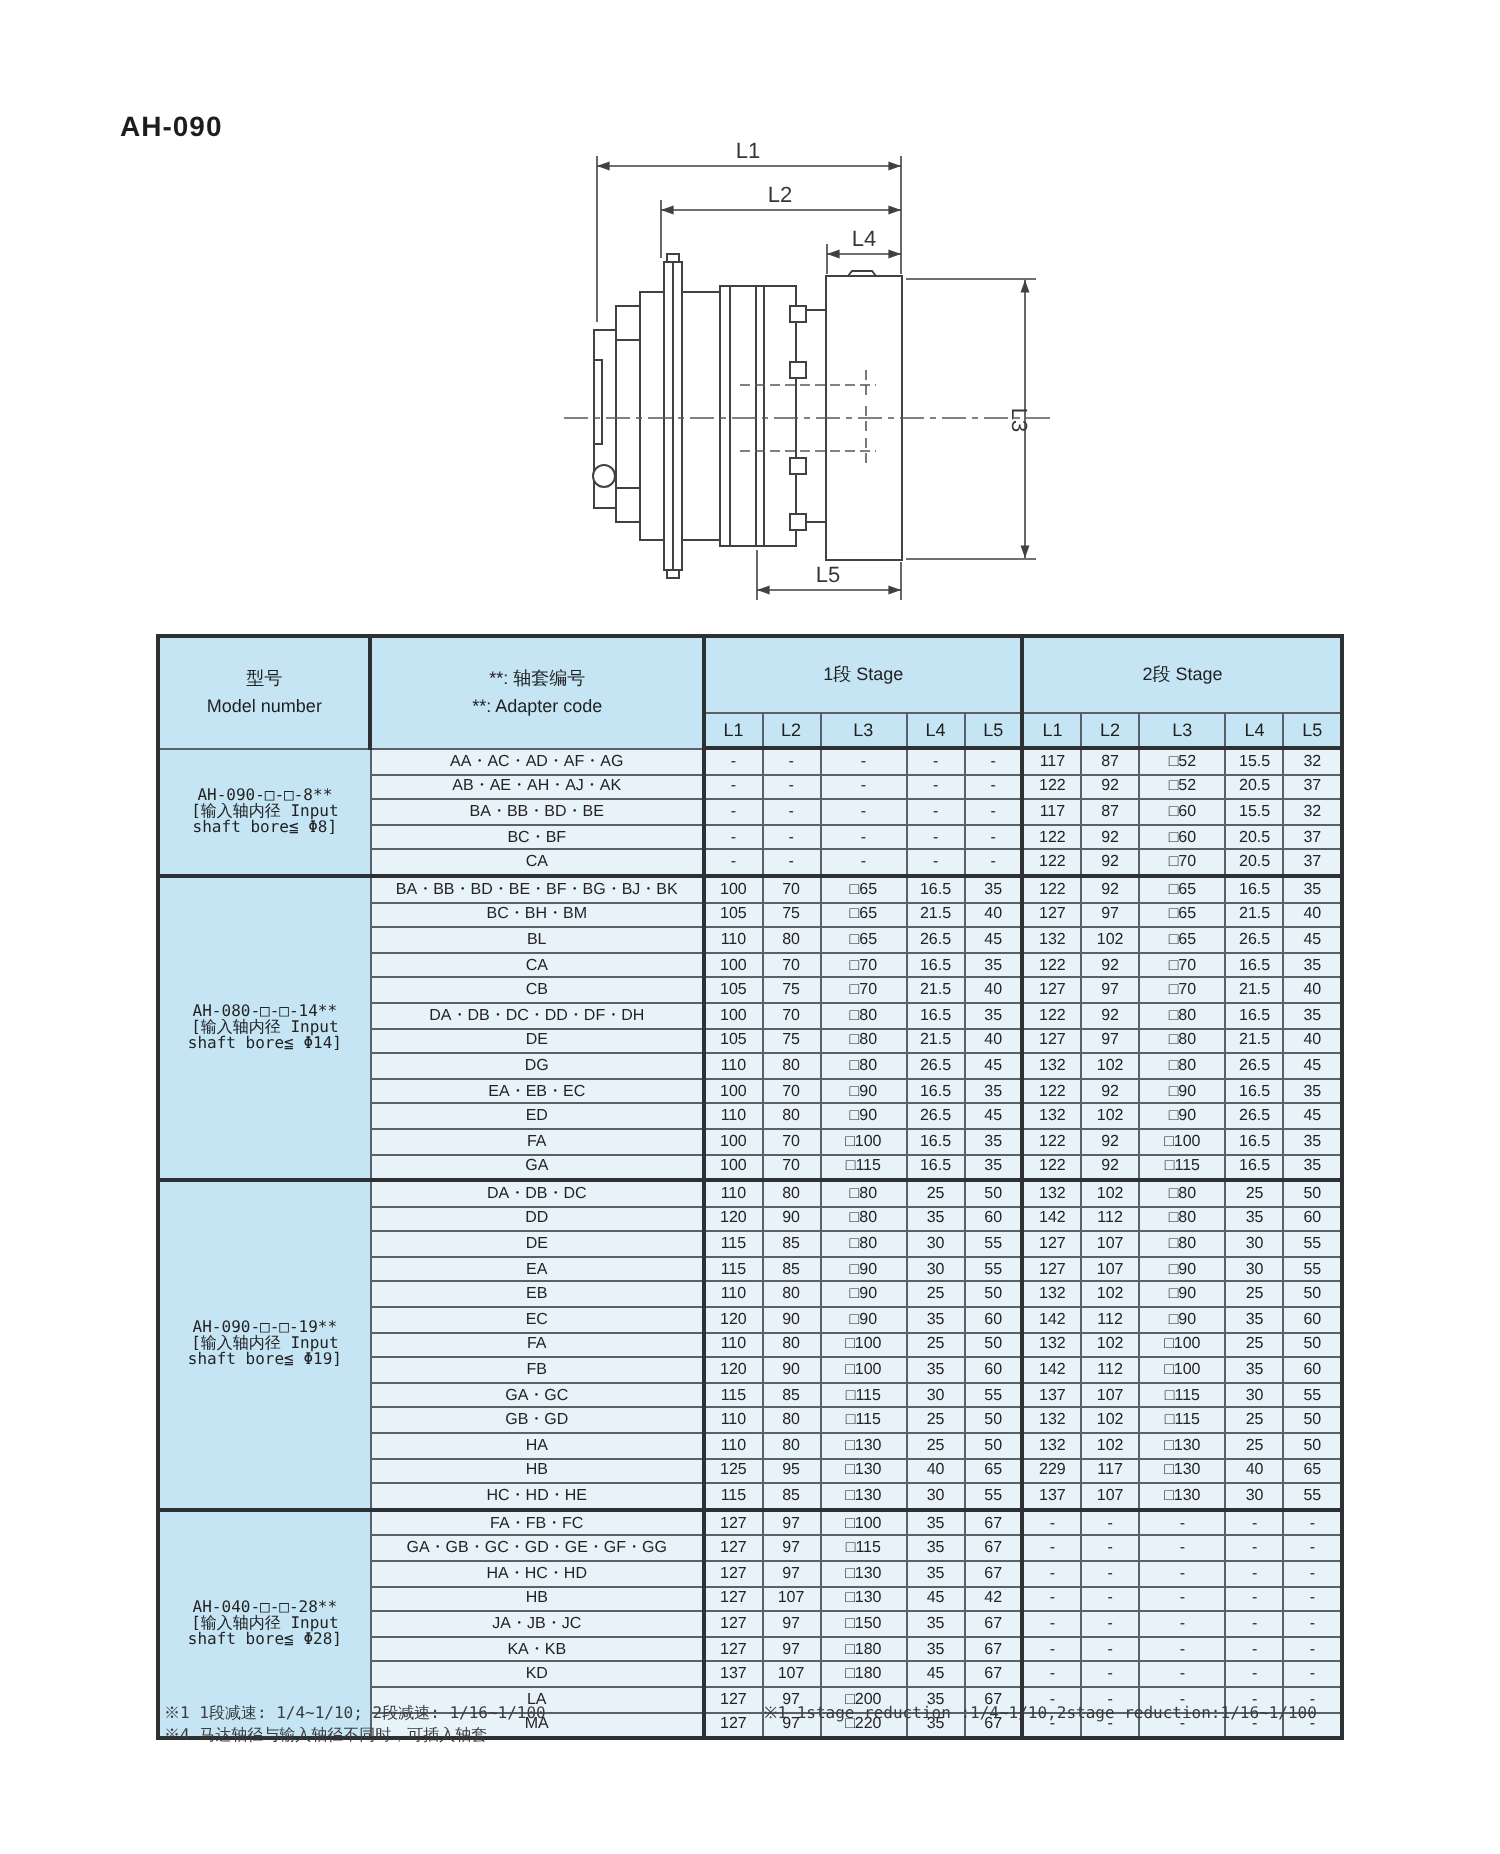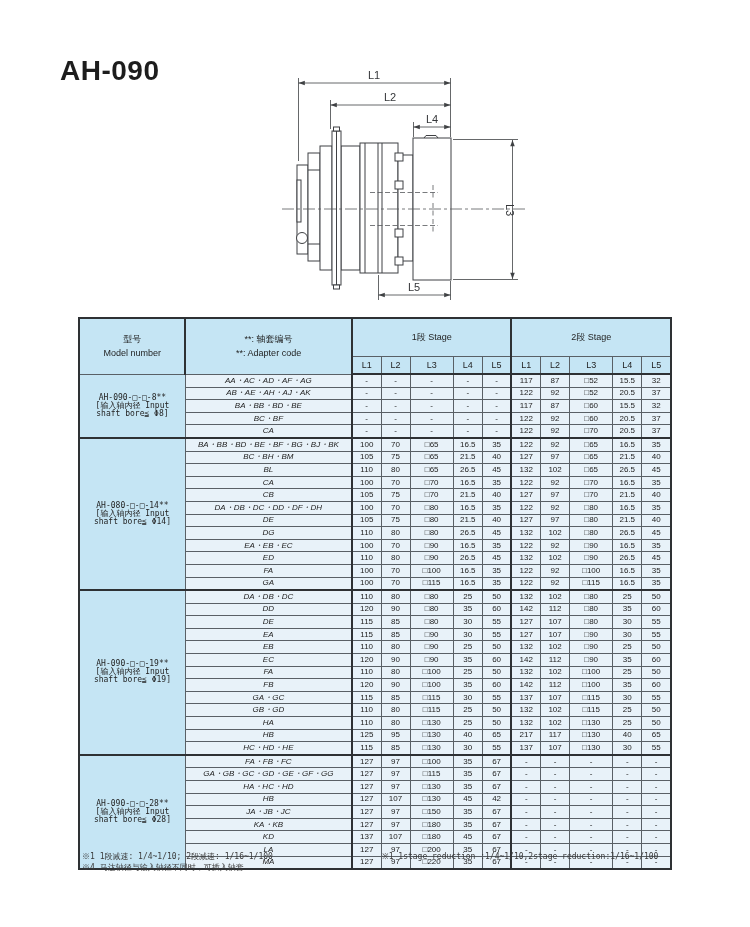--- a/index.html
+++ b/index.html
@@ -4,21 +4,21 @@
 <style>
   html, body { margin: 0; padding: 0; }
   body {
     width: 750px; height: 927px; position: relative;
     background: #ffffff; overflow: hidden;
     font-family: "Liberation Sans", sans-serif;
     color: #222;
   }
   .page-title {
     position: absolute; left: 60px; top: 55px;
-    font-size: 28px; font-weight: bold; letter-spacing: 0.5px; color: #1d1d1d;
+    font-size: 14px; font-weight: bold; letter-spacing: 0.5px; color: #1d1d1d;
   }
   .drawing { position: absolute; left: 270px; top: 58px; }
 
   .spec-table {
     position: absolute; left: 78px; top: 317px;
     width: 594px; border-collapse: collapse; table-layout: fixed;
     border: 2px solid #2e3134;
   }
   .spec-table th, .spec-table td {
     border: 1px solid #596066; text-align: center; vertical-align: middle;
@@ -30,21 +30,21 @@
   .spec-table thead tr.toprow th { height: 37px; }
   .spec-table thead tr.subrow th { height: 16px; border-bottom: 2px solid #2e3134; }
   .spec-table tbody td {
     background: #e8f2f9; font-size: 8px; height: 11.6px; line-height: 1; color: #232323;
   }
   .model-cell {
     background: #c5e5f4 !important;
     font-family: "DejaVu Sans Mono", monospace;
     font-size: 7.5px; line-height: 1.4; white-space: nowrap; margin-top: 22px;
   }
-  .adapter-cell { font-size: 8px; font-style: italic; }
+  .adapter-cell { font-size: 8px; }
   .bR2 { border-right: 2px solid #2e3134 !important; }
   .bB2 { border-bottom: 2px solid #2e3134 !important; }
   .hdr2line div { line-height: 1.6; }
 
   .notes {
     position: absolute; top: 851px; left: 82px; width: 640px;
     display: flex; gap: 32px;
     font-family: "DejaVu Sans Mono", monospace;
     font-size: 8px; color: #3a3a3a;
   }
@@ -543,42 +543,42 @@
         <td class="">25</td>
         <td class="">50</td>
       </tr>
       <tr>
         <td class="adapter-cell bR2">HB</td>
         <td class="">125</td>
         <td class="">95</td>
         <td class="">□130</td>
         <td class="">40</td>
         <td class="bR2">65</td>
-        <td class="">217</td>
+        <td class="">229</td>
         <td class="">117</td>
         <td class="">□130</td>
         <td class="">40</td>
         <td class="">65</td>
       </tr>
       <tr>
         <td class="adapter-cell bR2 bB2">HC・HD・HE</td>
         <td class=" bB2">115</td>
         <td class=" bB2">85</td>
         <td class=" bB2">□130</td>
         <td class=" bB2">30</td>
         <td class="bR2 bB2">55</td>
         <td class=" bB2">137</td>
         <td class=" bB2">107</td>
         <td class=" bB2">□130</td>
         <td class=" bB2">30</td>
         <td class=" bB2">55</td>
       </tr>
       <tr>
         <td class="model-cell bB2" rowspan="9">
-          <div>AH-090-□-□-28**</div>
+          <div>AH-040-□-□-28**</div>
           <div>[输入轴内径 Input</div>
           <div>shaft bore≦ Φ28]</div>
         </td>
         <td class="adapter-cell bR2">FA・FB・FC</td>
         <td class="">127</td>
         <td class="">97</td>
         <td class="">□100</td>
         <td class="">35</td>
         <td class="bR2">67</td>
         <td class="">-</td>

